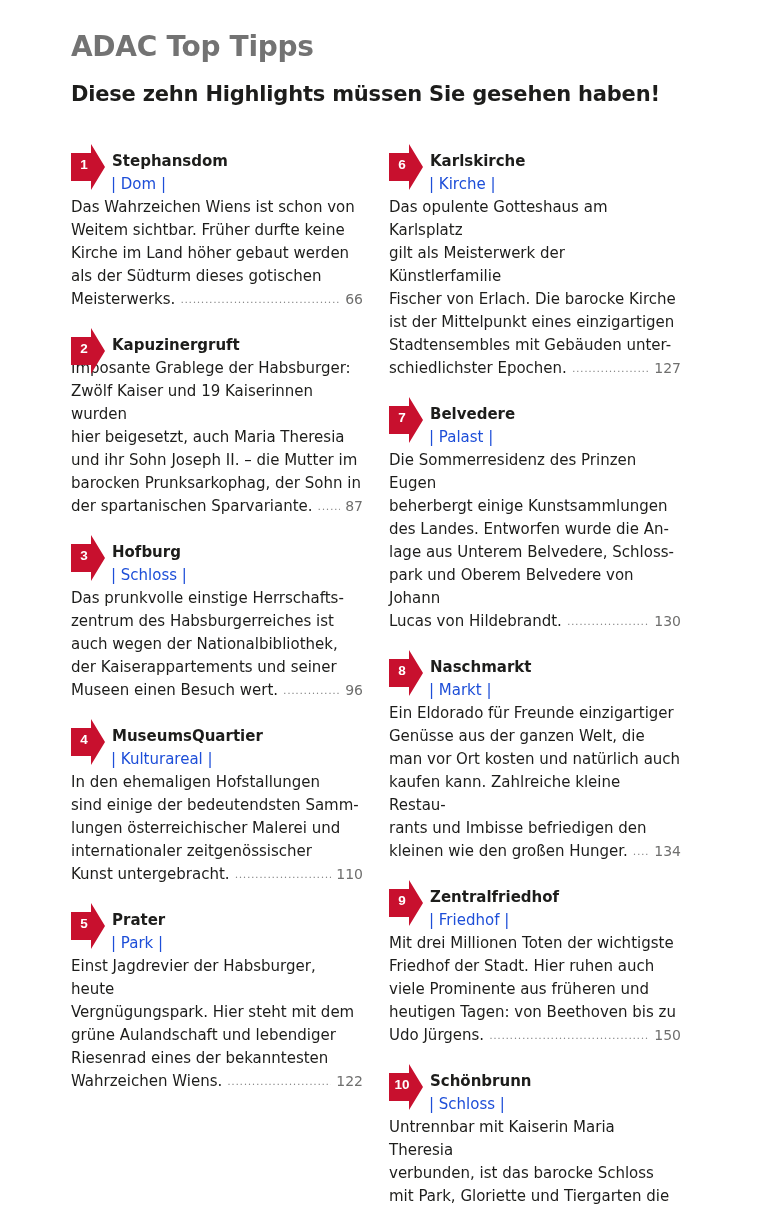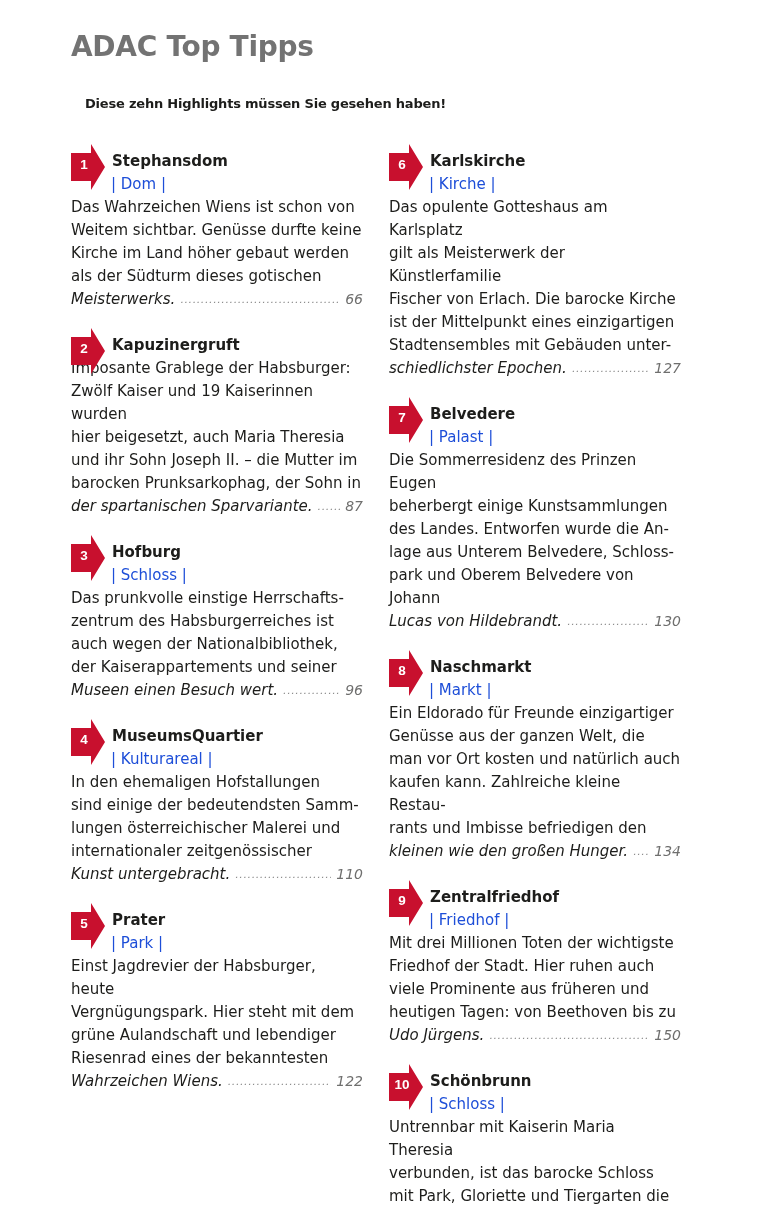--- a/index.html
+++ b/index.html
@@ -1,35 +1,35 @@
 <!DOCTYPE html>
 <html><head>
 <meta charset="utf-8">
 <style>
   html, body { margin: 0; padding: 0; background: #ffffff; }
   body { width: 767px; height: 1210px; position: relative; overflow: hidden;
          font-family: "DejaVu Sans", sans-serif; color: #1d1d1b; }
   .title { position: absolute; left: 71px; top: 30px; margin: 0;
            font-size: 28px; font-weight: bold; color: #737373; letter-spacing: -0.3px; }
-  .subtitle { position: absolute; left: 71px; top: 82px; margin: 14px;
-              font-size: 13px; font-weight: bold; color: #1d1d1b; letter-spacing: -0.2px; }
+  .subtitle { position: absolute; left: 71px; top: 82px; margin: 0;
+              font-size: 21px; font-weight: bold; color: #1d1d1b; letter-spacing: -0.2px; }
   .col { position: absolute; top: 150px; width: 292px; }
   .col-left { left: 71px; }
   .col-right { left: 389px; }
   .entry { position: relative; margin-bottom: 23px; }
   .entry-head { position: relative; padding-left: 41px; }
   .badge { position: absolute; left: 0; top: -6px; width: 34px; height: 46px; }
   .badge svg { display: block; }
   .badge-num { position: absolute; left: 0; top: 13px; width: 26px; text-align: center;
                color: #ffffff; font-weight: bold; font-size: 13.5px;
                font-family: "Liberation Sans", sans-serif; }
   .name { font-size: 15px; font-weight: bold; line-height: 23px; display: block; color: #1d1d1b; }
   .category { font-size: 15px; line-height: 23px; display: block; color: #1d4ed8; margin-left: -1px; }
   .desc { font-size: 15px; line-height: 23px; color: #1d1d1b; margin: 0; }
-  .last-line { display: flex; align-items: flex-start; font-style: italic; }
+  .last-line { display: flex; align-items: flex-start; }
   .last-line .txt { white-space: nowrap; }
   .last-line .leader { flex: 1; overflow: hidden; white-space: nowrap; color: #8a8a8a;
                        font-size: 11px; letter-spacing: 0.6px; margin: 0 5px; }
   .last-line .pg { color: #6f6f6e; font-size: 14px; white-space: nowrap; }
 </style>
 </head>
 <body>
 
 <h1 class="title">ADAC Top Tipps</h1>
 <h2 class="subtitle">Diese zehn Highlights müssen Sie gesehen haben!</h2>
@@ -43,21 +43,21 @@
         <polygon points="0,9 20,9 20,0 34,23 20,46 20,37 0,37" fill="#c8102e"></polygon>
       </svg>
       <span class="badge-num">1</span>
     </div>
     <span class="name">Stephansdom</span>
     <span class="category">| Dom |</span>
   </div>
   <div class="desc">
     <div class="lines">
           <div>Das Wahrzeichen Wiens ist schon von</div>
-          <div>Weitem sichtbar. Genüsse durfte keine</div>
+          <div>Weitem sichtbar. Früher durfte keine</div>
           <div>Kirche im Land höher gebaut werden</div>
           <div>als der Südturm dieses gotischen</div>
         </div>
     <div class="last-line">
       <span class="txt">Meisterwerks.</span>
       <span class="leader">.......................................................................................................</span>
       <span class="pg">66</span>
     </div>
   </div>
 </div>

